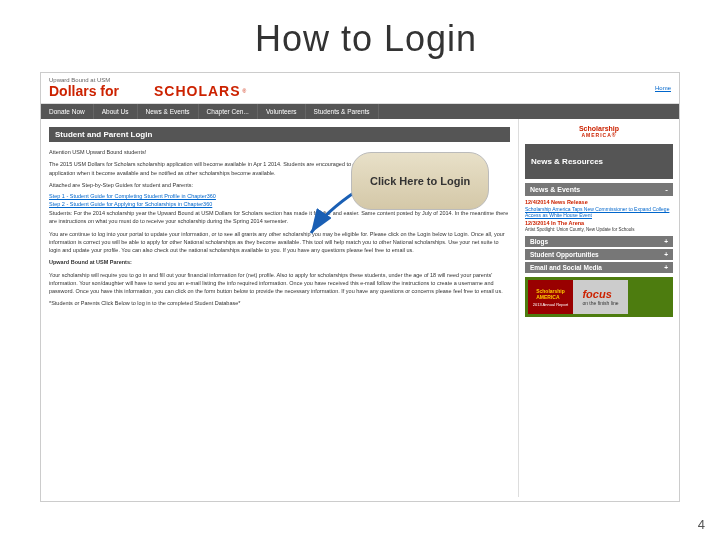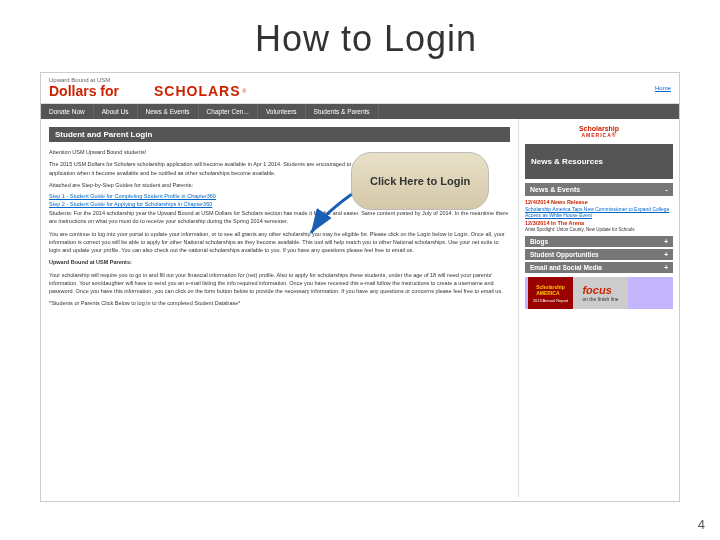--- a/index.html
+++ b/index.html
@@ -245,22 +245,22 @@
       align-items: center;
     }
 
     .side-bar-item .plus {
       color: #fff;
     }
 
     .annual-report-box {
       margin-top: 4px;
       position: relative;
-      background: #c4b5fd;
-      height: 32px;
+      background: #4d7c0f;
+      height: 40px;
       overflow: hidden;
     }
 
     .annual-report-inner {
       display: flex;
       align-items: center;
       height: 100%;
       padding: 3px;
     }
 

